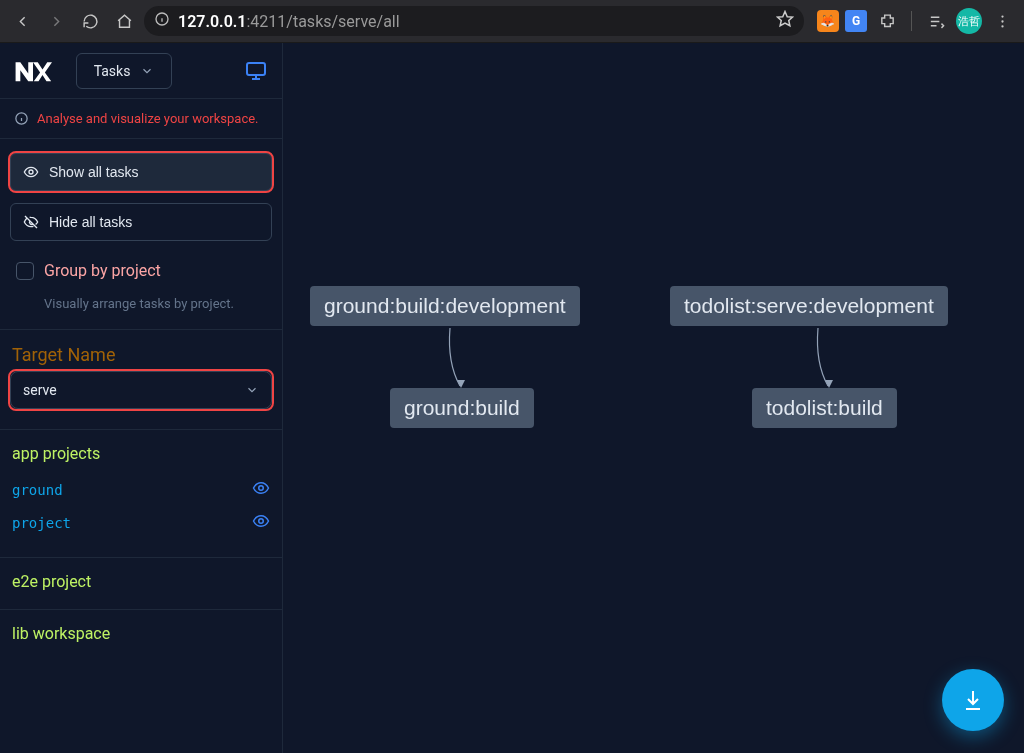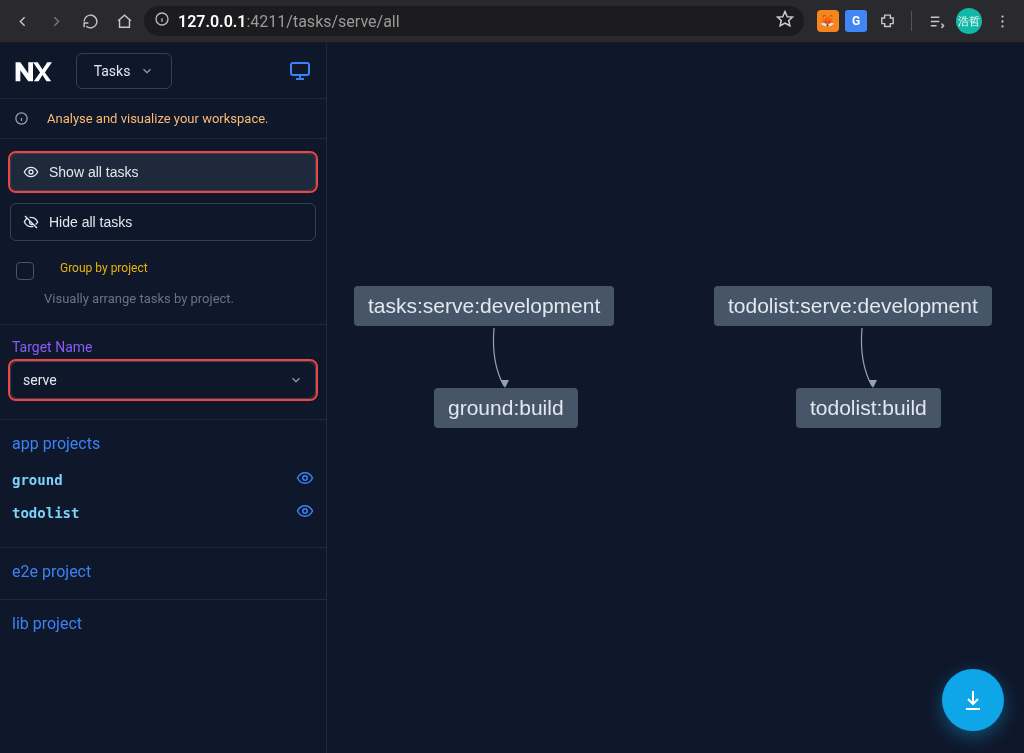--- a/index.html
+++ b/index.html
@@ -16,50 +16,50 @@
   .addr-rest { color: #9a9a9a; }
   .bb-right { display: flex; align-items: center; gap: 6px; margin-left: auto; }
   .bb-divider { width: 1px; height: 20px; background: #555; margin: 0 4px; }
   .mm-icon { width: 22px; height: 22px; background: #f6851b; border-radius: 4px; display:flex;align-items:center;justify-content:center; font-size:12px; }
   .gt-icon { width: 22px; height: 22px; background: #4285f4; border-radius: 3px; display:flex;align-items:center;justify-content:center; color:#fff; font-weight:700; font-size:12px;}
   .avatar { width: 26px; height: 26px; border-radius: 50%; background: #14b8a6; color: #fff; display:flex;align-items:center;justify-content:center; font-size:11px;}
 
   
   .app { display: flex; height: calc(753px - 43px); background: #0f172a; color: #cbd5e1; }
 
-  .sidebar { width: 327px; border-right: 1px solid #1e293b; display: flex; flex-direction: column; background: #0f172a; }
+  .sidebar { width: 283px; border-right: 1px solid #1e293b; display: flex; flex-direction: column; background: #0f172a; }
   .sb-top { height: 56px; display: flex; align-items: center; padding: 0 14px; border-bottom: 1px solid #1e293b; gap: 24px; }
   .nx-logo { width: 38px; height: 26px; }
   .mode-select { width: 96px; height: 36px; border: 1px solid #334155; border-radius: 6px; display:flex; align-items:center; justify-content:center; gap:10px; color:#e2e8f0; font-size:14px; cursor:pointer; }
   .monitor-icon { margin-left: auto; color: #3b82f6; width: 24px; height: 24px; display:flex;align-items:center;justify-content:center; cursor:pointer; }
 
-  .sb-info { display:flex; align-items:center; gap:18px; padding: 12px 14px; border-bottom: 1px solid #1e293b; font-size: 13px; color:#fdba74;}
+  .sb-info { display:flex; align-items:center; gap:8px; padding: 12px 14px; border-bottom: 1px solid #1e293b; font-size: 13px; color:#ef4444;}
   .sb-info svg { width:15px; height:15px; flex:0 0 auto; }
 
   .sb-scroll { padding: 14px 10px 0 10px; overflow-y: auto; }
 
   .action-btn { width: 100%; height: 38px; border: 1px solid #334155; border-radius: 6px; background: #1e293b; color:#e2e8f0; display:flex; align-items:center; padding:0 12px; gap:10px; font-size:14px; margin-bottom: 12px; cursor:pointer; }
   .action-btn.ghost { background: transparent; }
   .action-btn svg { width:16px; height:16px; }
-  .hl-red { position:relative;border-radius:8px; }
+  .hl-red { position:relative; }
   .hl-red::after { content:""; position:absolute; inset:-3px; border:2px solid #ef4444; border-radius:8px; pointer-events:none; }
 
   .checkbox-row { display:flex; gap:10px; padding: 8px 6px 18px 6px; }
   .checkbox { width:18px; height:18px; border:1px solid #475569; border-radius:4px; background:transparent; flex:0 0 auto; margin-top:1px; cursor:pointer; }
-  .check-text .t1 { color:#eab308; font-size:12px;margin-left:16px; }
+  .check-text .t1 { color:#fca5a5; font-size:16px; }
   .check-text .t2 { color:#64748b; font-size:13px; margin-top:16px; }
 
   .section-divider { height:1px; background:#1e293b; margin: 0 -10px 14px -10px; }
 
-  .field-label { color:#8b5cf6; font-size:14px; margin: 0 2px 6px 2px; }
+  .field-label { color:#a16207; font-size:18px; margin: 0 2px 6px 2px; }
   .select-box { width:100%; height:38px; border:1px solid #334155; border-radius:8px; display:flex; align-items:center; padding:0 12px; color:#e2e8f0; font-size:14px; cursor:pointer; position:relative; margin-bottom:20px; }
   .select-box svg { width:14px; height:14px; margin-left:auto; }
 
-  .group-title { color:#3b82f6; font-size:16px; margin: 10px 2px 10px 2px; font-weight:400; }
-  .proj-item { display:flex; align-items:center; padding: 6px 2px; font-family: ui-monospace, Menlo, monospace; font-size:14px; color:#7dd3fc; cursor:pointer;font-weight:bold; }
+  .group-title { color:#bef264; font-size:16px; margin: 10px 2px 10px 2px; font-weight:400; }
+  .proj-item { display:flex; align-items:center; padding: 6px 2px; font-family: ui-monospace, Menlo, monospace; font-size:14px; color:#0ea5e9; cursor:pointer; }
   .proj-item .eye { margin-left:auto; color:#3b82f6; }
   .proj-item .eye svg { width:18px; height:18px; }
 
   
   .canvas { flex:1; position:relative; background:#0f172a; }
   .node { position:absolute; background:#475569; color:#e2e8f0; border-radius:4px; padding: 8px 14px; font-size:21px; font-family: -apple-system, sans-serif; white-space:nowrap; cursor:pointer; }
   svg.edges { position:absolute; inset:0; width:100%; height:100%; pointer-events:none; }
   .edges path { stroke:#94a3b8; stroke-width:1.2; fill:none; }
   .edges polygon { fill:#94a3b8; }
 
@@ -204,45 +204,45 @@
       <div class="proj-item">
         <span>ground</span>
         <span class="eye">
           <svg viewBox="0 0 24 24" fill="none" stroke="currentColor" stroke-width="2">
               <path d="M2 12s3.5-7 10-7 10 7 10 7-3.5 7-10 7S2 12 2 12z"></path>
               <circle cx="12" cy="12" r="3"></circle>
             </svg>
         </span>
       </div>
       <div class="proj-item">
-        <span>todolist</span>
+        <span>project</span>
         <span class="eye">
           <svg viewBox="0 0 24 24" fill="none" stroke="currentColor" stroke-width="2">
               <path d="M2 12s3.5-7 10-7 10 7 10 7-3.5 7-10 7S2 12 2 12z"></path>
               <circle cx="12" cy="12" r="3"></circle>
             </svg>
         </span>
       </div>
 
       <div class="section-divider" style="margin-top:18px"></div>
       <div class="group-title">e2e project</div>
 
       <div class="section-divider" style="margin-top:18px"></div>
-      <div class="group-title">lib project</div>
+      <div class="group-title">lib workspace</div>
     </div>
   </aside>
 
   <main class="canvas">
     <svg class="edges">
       <path id="edge-0" d="M167 285 C 165 309, 168 327, 177 343"></path>
       <polygon id="arrow-0" points="178,345 174,337 182,337"></polygon>
       <path id="edge-1" d="M535 285 C 533 309, 536 327, 545 343"></path>
       <polygon id="arrow-1" points="546,345 542,337 550,337"></polygon>
     </svg>
-    <div class="node" id="node-0" style="left: 27px; top: 243px;">tasks:serve:development</div>
+    <div class="node" id="node-0" style="left: 27px; top: 243px;">ground:build:development</div>
     <div class="node" id="node-2" style="left: 387px; top: 243px;">todolist:serve:development</div>
     <div class="node" id="node-1" style="left: 107px; top: 345px;">ground:build</div>
     <div class="node" id="node-3" style="left: 469px; top: 345px; text-align: center;">todolist:build</div>
 
     <div class="fab">
       <svg viewBox="0 0 24 24" fill="none" stroke="currentColor" stroke-width="2">
           <path d="M12 3v12"></path>
           <path d="M7 11l5 5 5-5"></path>
           <path d="M5 21h14"></path>
         </svg>

